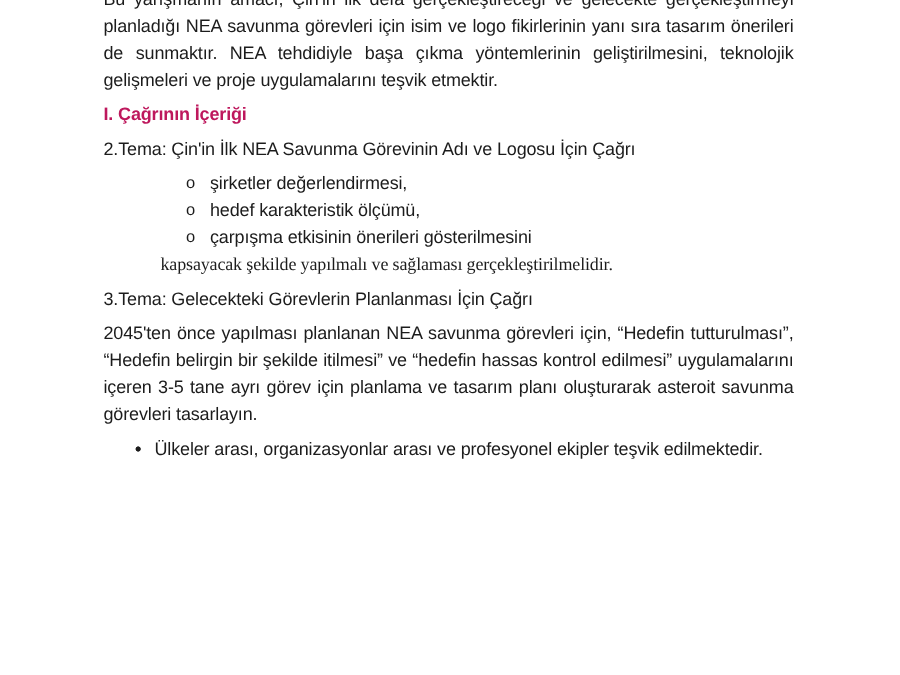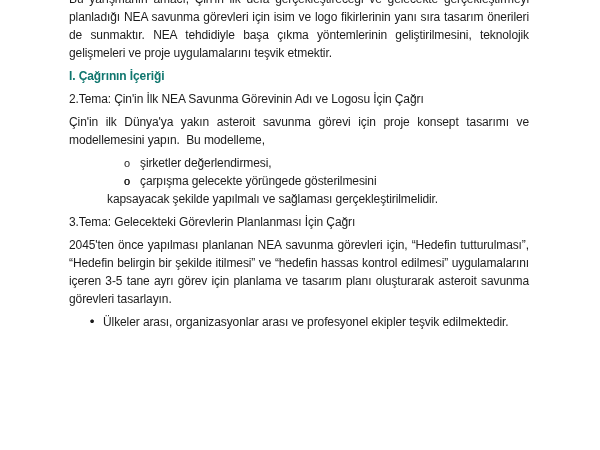--- a/index.html
+++ b/index.html
@@ -28,37 +28,38 @@
     color: #1c1c1c;
     letter-spacing: -0.1px;
     hyphens: none;
   }
   .para { margin: 0 0 5px 0; }
   .just { text-align: justify; }
   .heading {
     font-weight: bold;
     font-size: 12px;
     margin: 0 0 5px 0;
-    color: #0f766e;
+    color: #be185d;
   }
   .olist { margin: 0; padding: 0; }
   .oitem {
     position: relative;
     padding-left: 71px;
     margin: 0;
   }
   .omark {
     position: absolute;
     left: 55px;
     top: 0;
     font-size: 11px;
   }
   .closing {
     margin: 0 0 5px 0;
     padding-left: 38px;
+    font-family: Liberation Serif, serif;
   }
   .theme3 { }
   .blist { margin: 0; padding: 0; }
   .bitem {
     position: relative;
     padding-left: 34px;
     margin: 0;
   }
   .bmark {
     position: absolute;
@@ -73,33 +74,33 @@
   <div class="content">
 
     <p class="para just">Bu yarışmanın amacı, Çin'in ilk defa gerçekleştireceği ve gelecekte gerçekleştirmeyi planladığı NEA savunma görevleri için isim ve logo fikirlerinin yanı sıra tasarım önerileri de sunmaktır. NEA tehdidiyle başa çıkma yöntemlerinin geliştirilmesini, teknolojik gelişmeleri ve proje uygulamalarını teşvik etmektir.</p>
 
 
     <p class="heading">I. Çağrının İçeriği</p>
 
     <p class="para">2.Tema: Çin'in İlk NEA Savunma Görevinin Adı ve Logosu İçin Çağrı</p>
 
 
-    <p class="para just">Çin'in ilk Dünya'ya yakın asteroit savunma görevi için proje konsept tasarımı ve modellemesini yapın.&nbsp; Bu modelleme,</p>
 
     <div class="olist">
       <div class="oitem">
         <span class="omark">o</span>
         <span>şirketler değerlendirmesi,</span>
       </div>
       <div class="oitem">
         <span class="omark">o</span>
+        <span>hedef karakteristik ölçümü,</span>
       </div>
       <div class="oitem">
         <span class="omark">o</span>
-        <span>çarpışma gelecekte yörüngede gösterilmesini</span>
+        <span>çarpışma etkisinin önerileri gösterilmesini</span>
       </div>
     </div>
 
     <p class="closing">kapsayacak şekilde yapılmalı ve sağlaması gerçekleştirilmelidir.</p>
 
     <p class="para theme3">3.Tema: Gelecekteki Görevlerin Planlanması İçin Çağrı</p>
 
     <p class="para just">2045'ten önce yapılması planlanan NEA savunma görevleri için, “Hedefin tutturulması”, “Hedefin belirgin bir şekilde itilmesi” ve “hedefin hassas kontrol edilmesi” uygulamalarını içeren 3-5 tane ayrı görev için planlama ve tasarım planı oluşturarak asteroit savunma görevleri tasarlayın.</p>
 
 

